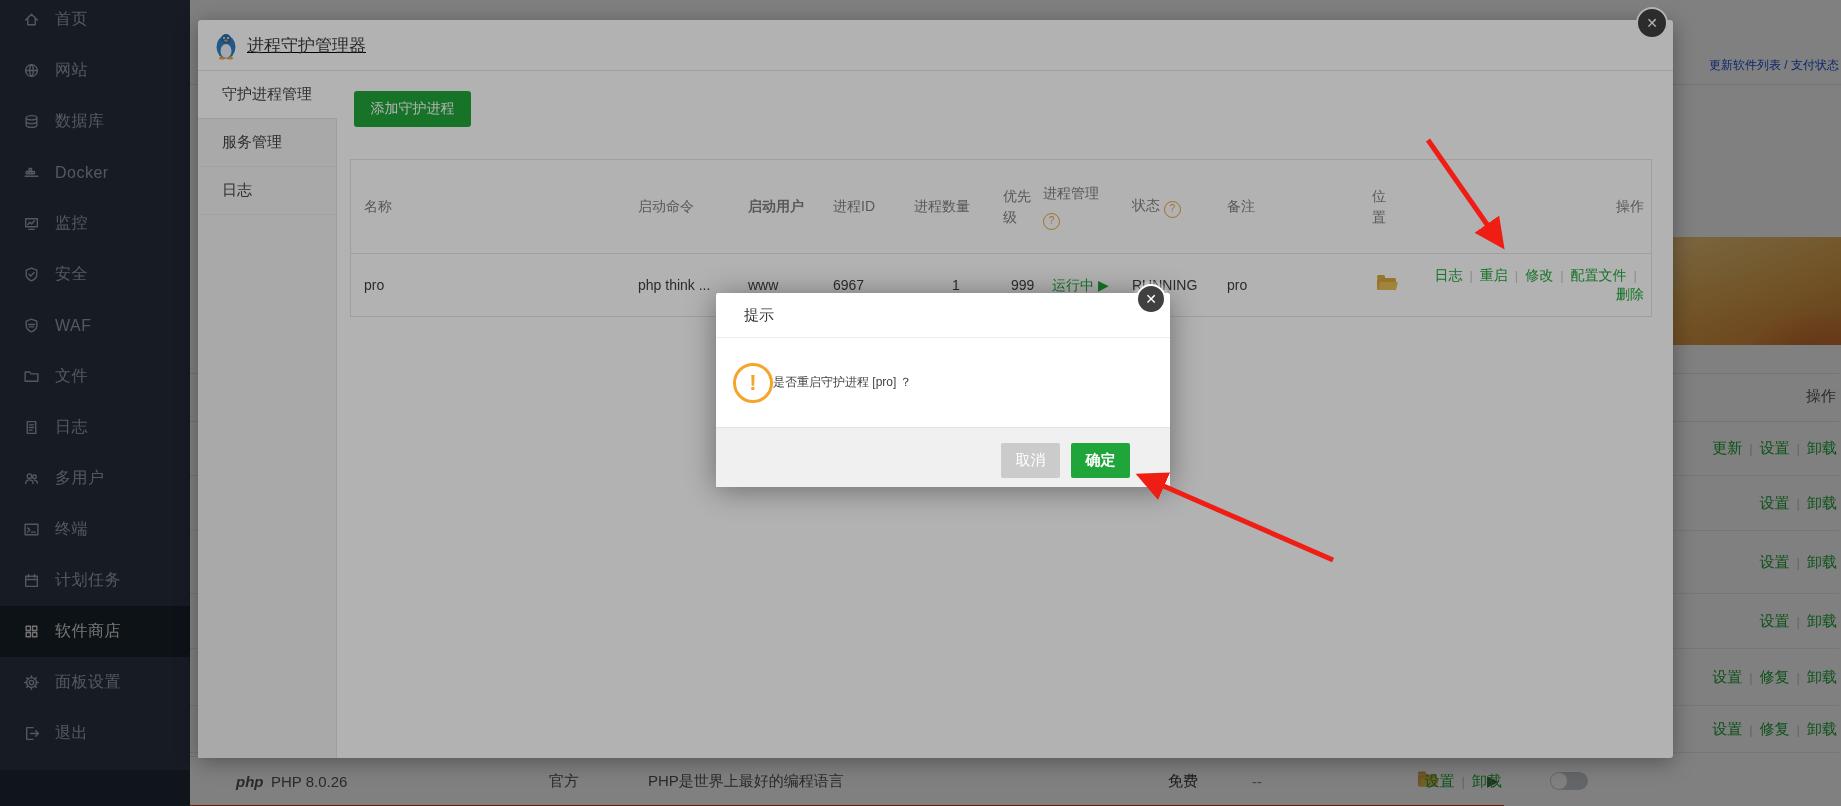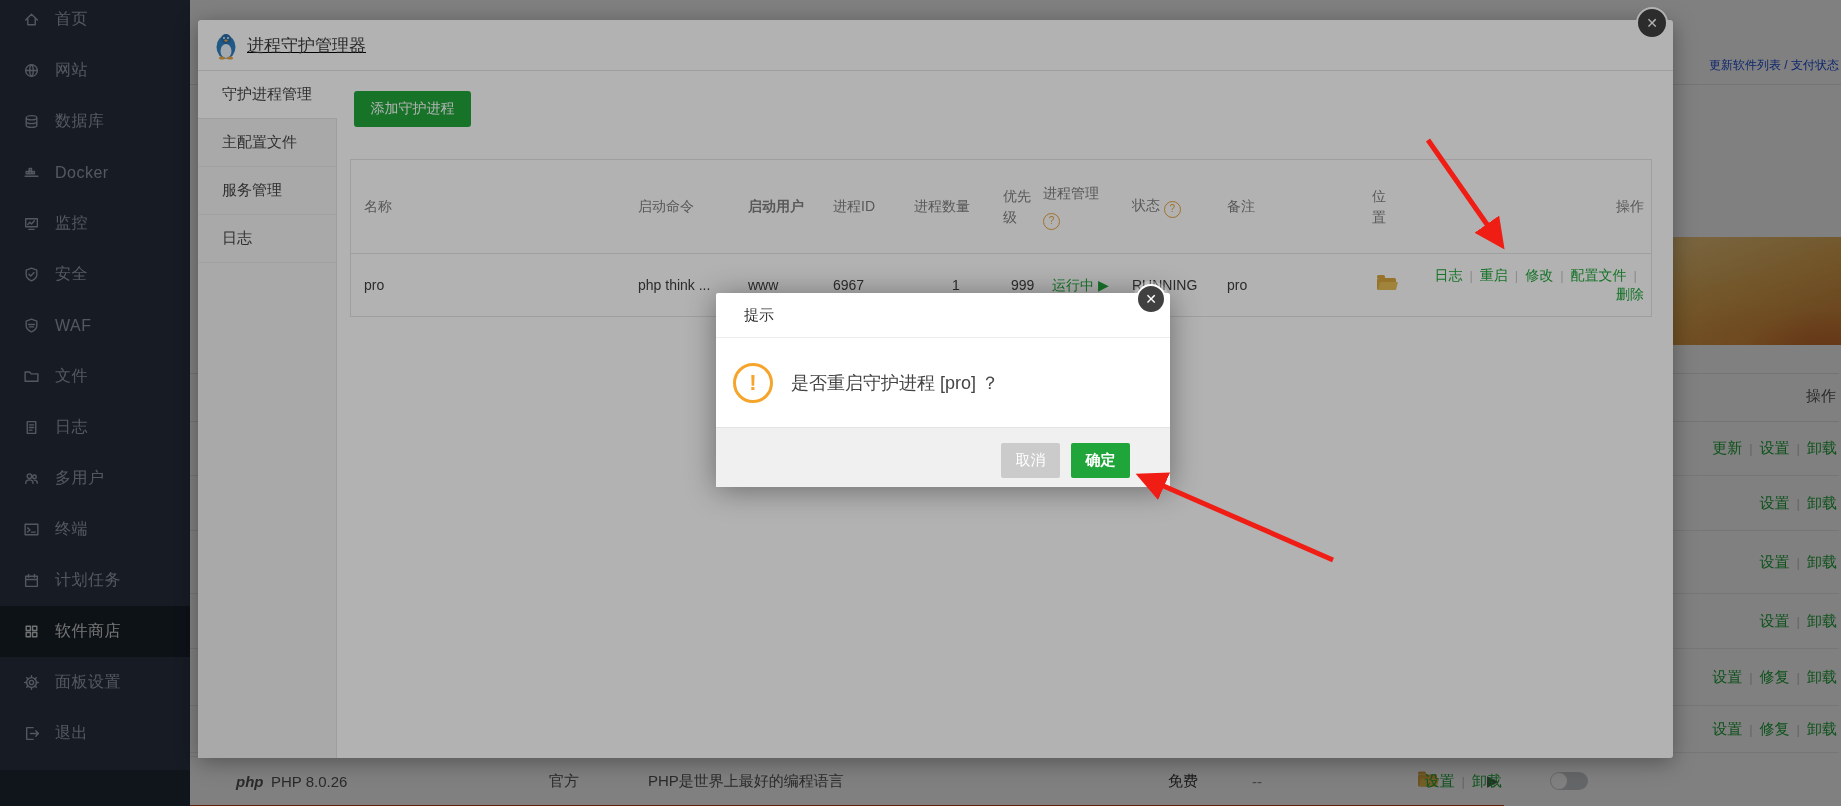--- a/index.html
+++ b/index.html
@@ -74,21 +74,21 @@
   
   #dialog{position:absolute;left:716px;top:293px;width:454px;height:194px;background:#fff;z-index:40;
           border-radius:2px;box-shadow:0 3px 30px rgba(0,0,0,.4);}
   .d-header{position:absolute;top:0;left:0;width:100%;height:45px;border-bottom:1px solid #ececec;
             display:flex;align-items:center;box-sizing:border-box;}
   .d-title{margin-left:28px;font-size:15px;color:#333;}
   #dialog-close{width:30px;height:30px;left:420px;top:-9px;box-shadow:0 0 0 3px rgba(255,255,255,.25);}
   .d-body{position:absolute;top:45px;left:0;width:100%;height:89px;display:flex;align-items:center;}
   .warn-ic{margin-left:17px;width:40px;height:40px;border:3px solid #f5a42c;border-radius:50%;box-sizing:border-box;
            display:flex;align-items:center;justify-content:center;color:#f5a42c;font-size:22px;font-weight:bold;flex:none;}
-  .d-msg{margin-left:18px;font-size:18px;color:#444;}
+  .d-msg{font-size:12px;color:#444;}
   .d-footer{position:absolute;bottom:0;left:0;width:100%;height:60px;background:#f0f0f0;border-top:1px solid #e3e3e3;box-sizing:border-box;}
   .d-btn{position:absolute;top:15px;width:59px;height:35px;border:none;border-radius:2px;font-size:15px;color:#fff;cursor:pointer;font-family:inherit;}
   #btn-cancel{right:110px;background:#cbcbcb;}
   #btn-ok{right:40px;background:#20a53a;font-weight:bold;}
   
   #arrows{position:absolute;left:0;top:0;z-index:50;pointer-events:none;}
 </style>
 </head>
 <body>
 
@@ -282,21 +282,20 @@
           <circle cx="15" cy="6" r="0.9" fill="#fff"></circle>
         <ellipse cx="13" cy="8.6" rx="1.8" ry="1.1" fill="#e8a33d"></ellipse>
         <ellipse cx="9" cy="26" rx="3" ry="1.6" fill="#e8a33d"></ellipse>
         <ellipse cx="17" cy="26" rx="3" ry="1.6" fill="#e8a33d"></ellipse>
       </svg>
       <span class="m-title">进程守护管理器</span>
     </div>
     <div class="closer" id="modal-close">✕</div>
     <nav class="m-tabs">
         <div class="m-tab active">守护进程管理</div>
-        <div class="m-tab">主配置文件</div>
         <div class="m-tab">服务管理</div>
         <div class="m-tab">日志</div>
       </nav>
     <button class="add-btn">添加守护进程</button>
     <div class="p-table">
       <div class="t-hrow" id="t-head">
           <div class="t-cell" style="width: 274px; padding-left: 13px;">名称</div>
           <div class="t-cell" style="width: 110px;">启动命令</div>
           <div class="t-cell" style="width: 85px; font-weight: bold;">启动用户</div>
           <div class="t-cell" style="width: 81px;">进程ID</div>

